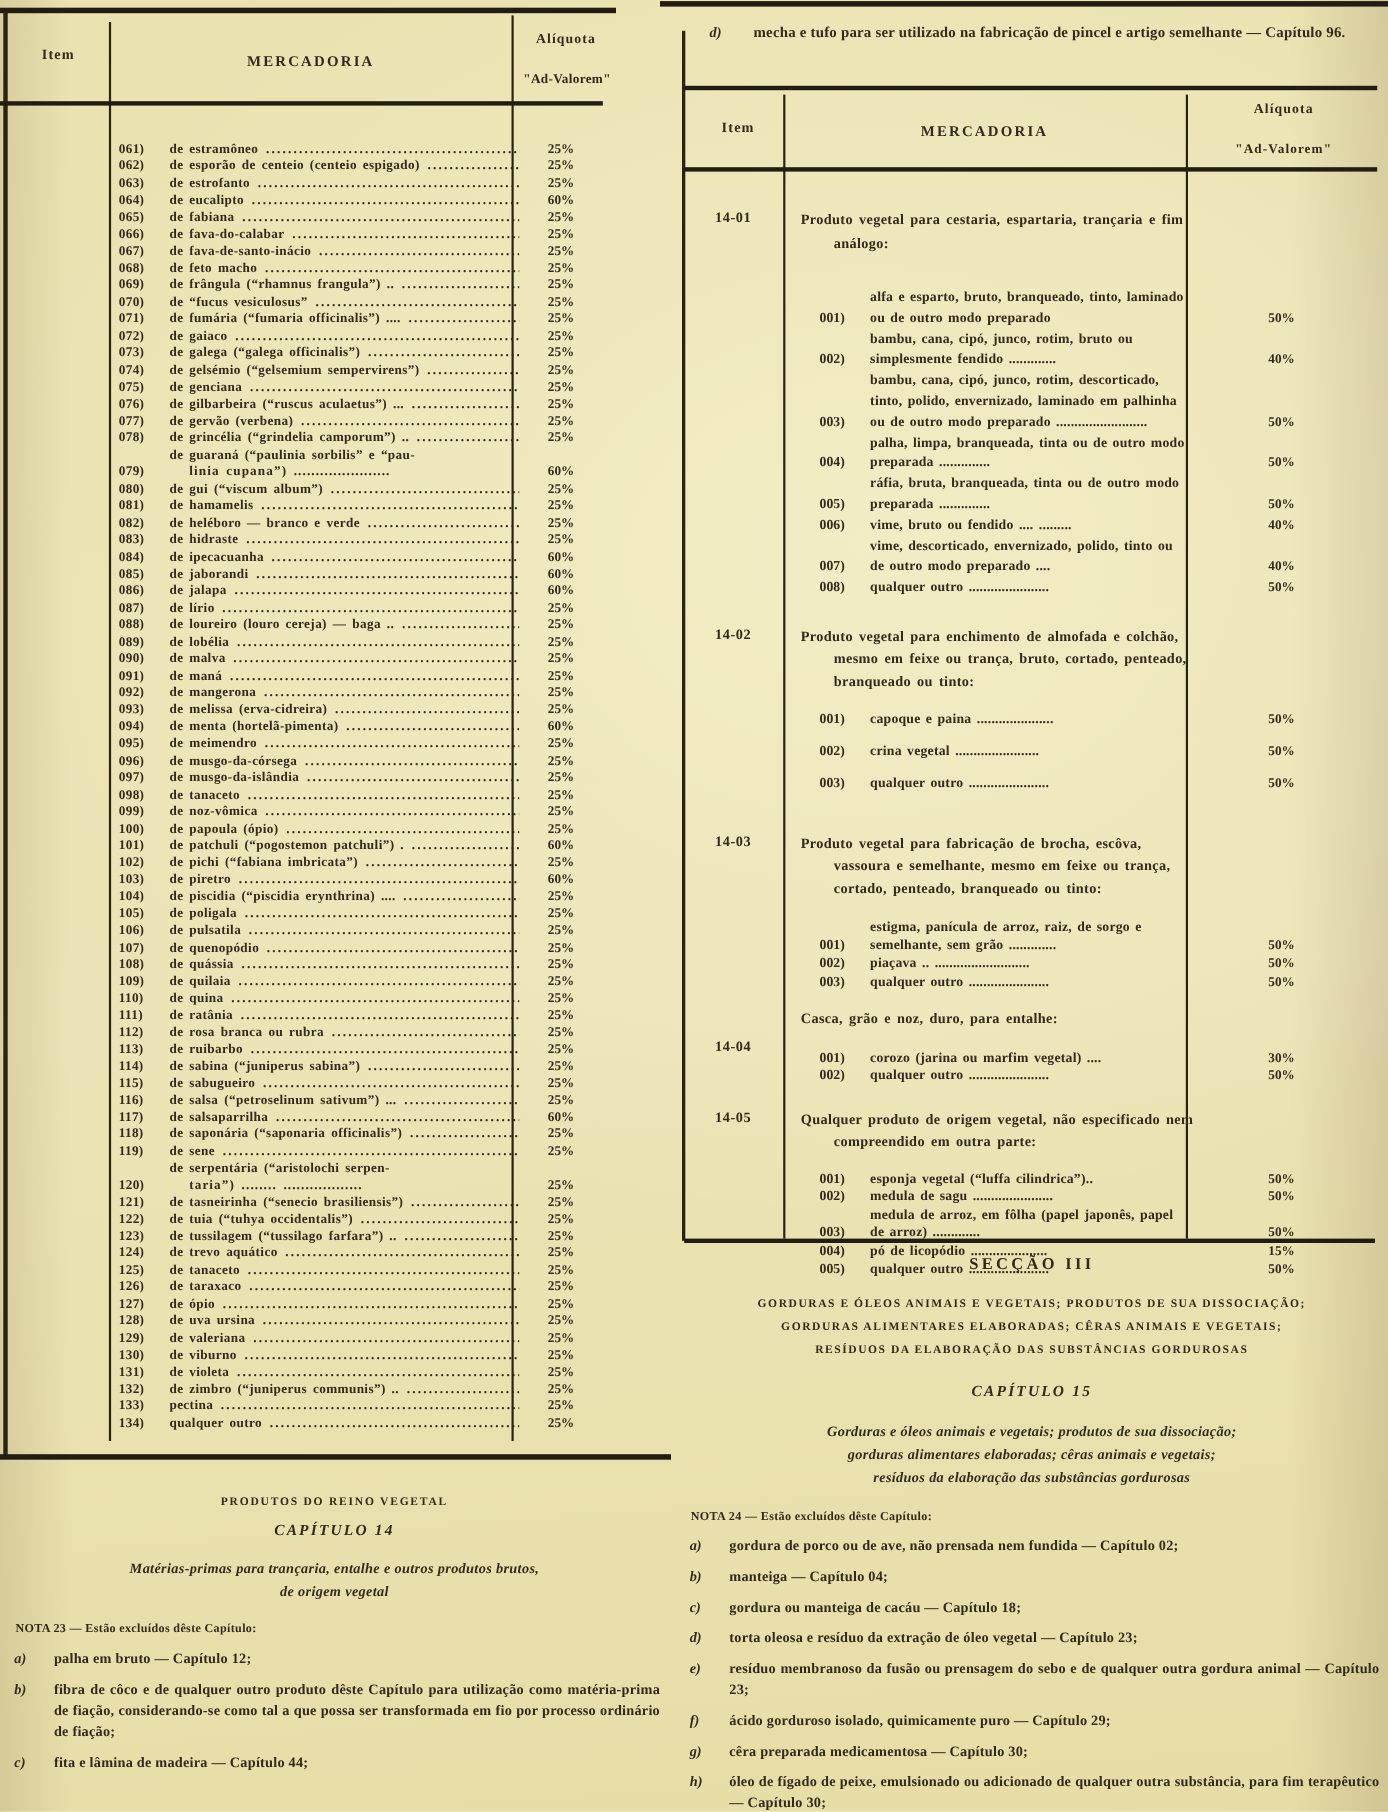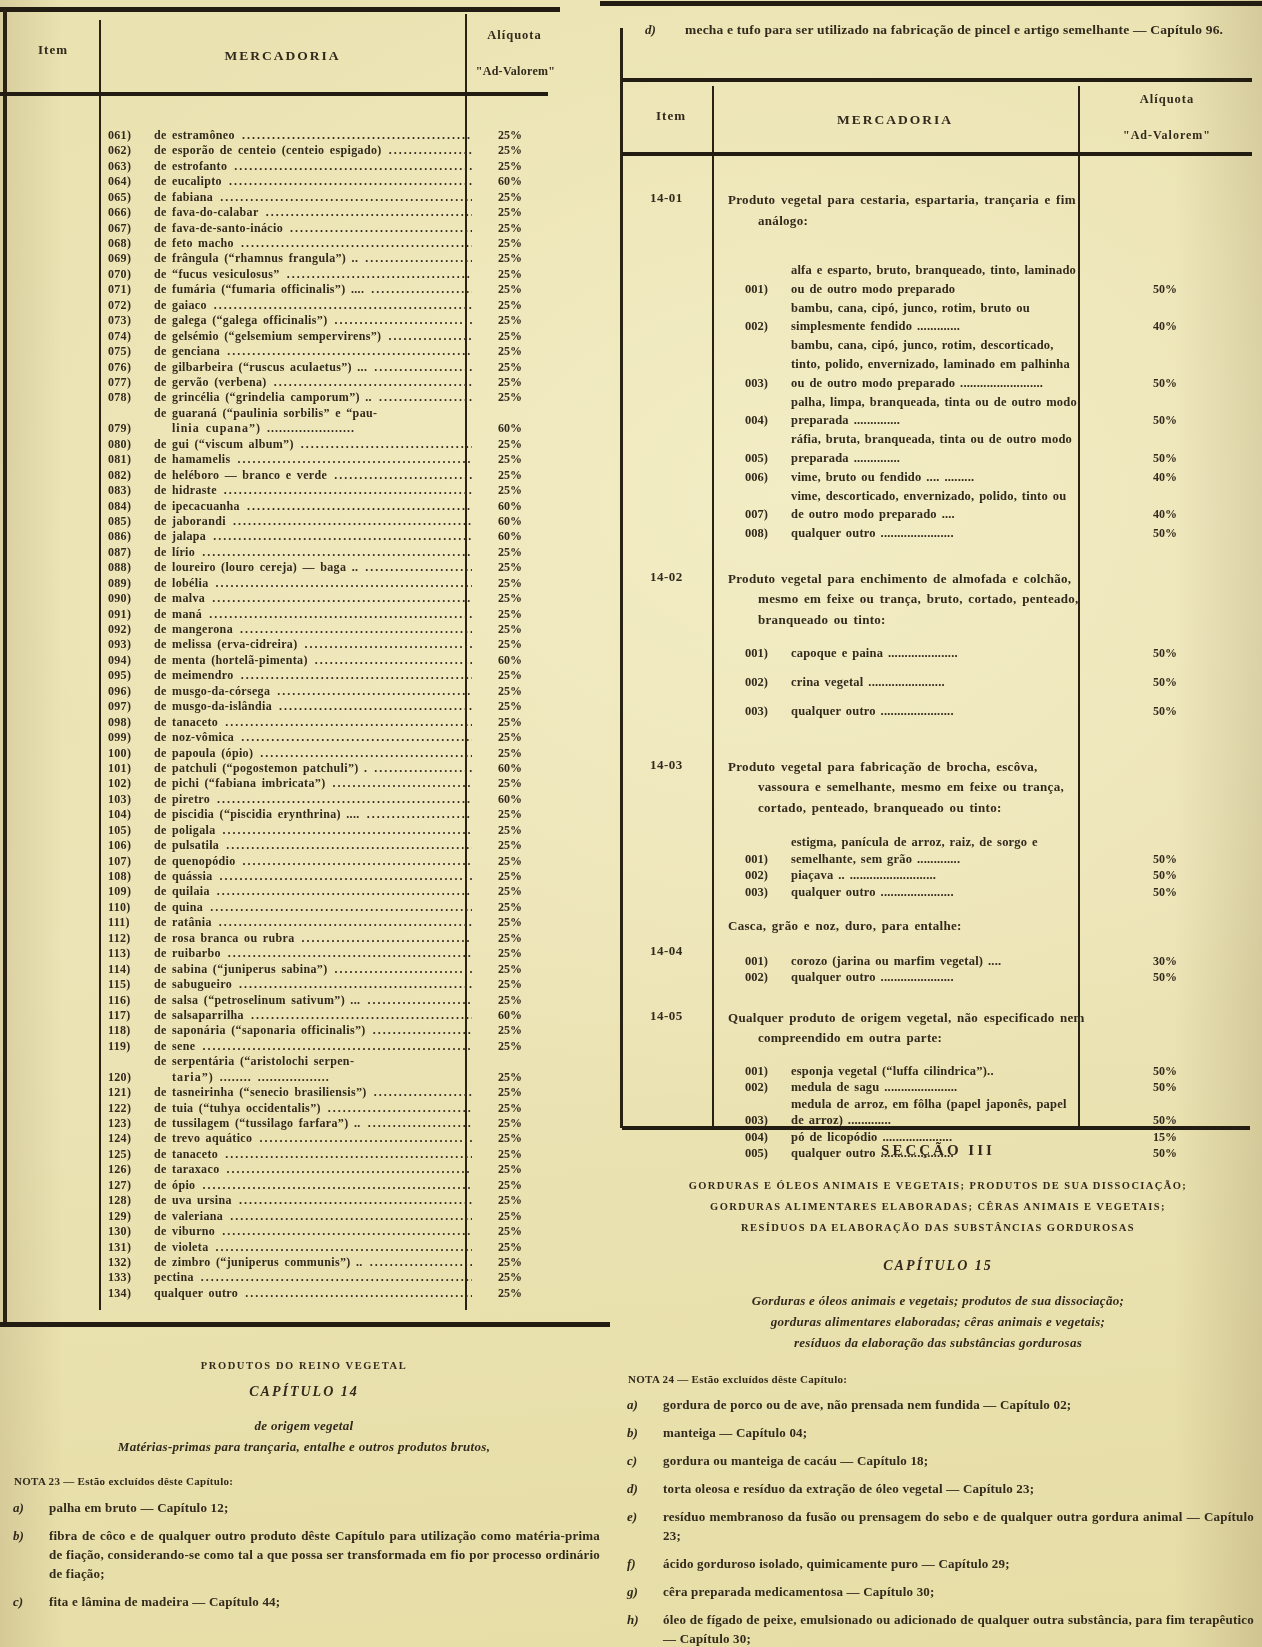--- a/index.html
+++ b/index.html
@@ -483,22 +483,22 @@
         <span class="num">134)</span>
         <span class="txt">qualquer outro</span>
         <span class="rate">25%</span>
       </div>
     </div>
 
   <div id="left-section">
     <div class="sec-sub">PRODUTOS DO REINO VEGETAL</div>
     <div class="capitulo">CAPÍTULO 14</div>
     <div class="descr">
+      <div>Matérias-primas para trançaria, entalhe e outros produtos brutos,</div>
       <div>de origem vegetal</div>
-      <div>Matérias-primas para trançaria, entalhe e outros produtos brutos,</div>
     </div>
     <div class="nota">NOTA 23 — Estão excluídos dêste Capítulo:</div>
     <div class="notes" id="left-notes">
         <div class="note">
           <span class="nletter">a)</span>
           <span class="ntext">palha em bruto — Capítulo 12;</span>
         </div>
         <div class="note">
           <span class="nletter">b)</span>
           <span class="ntext">fibra de côco e de qualquer outro produto dêste Capítulo para utilização como matéria-prima de fiação, considerando-se como tal a que possa ser transformada em fio por processo ordinário de fiação;</span>

